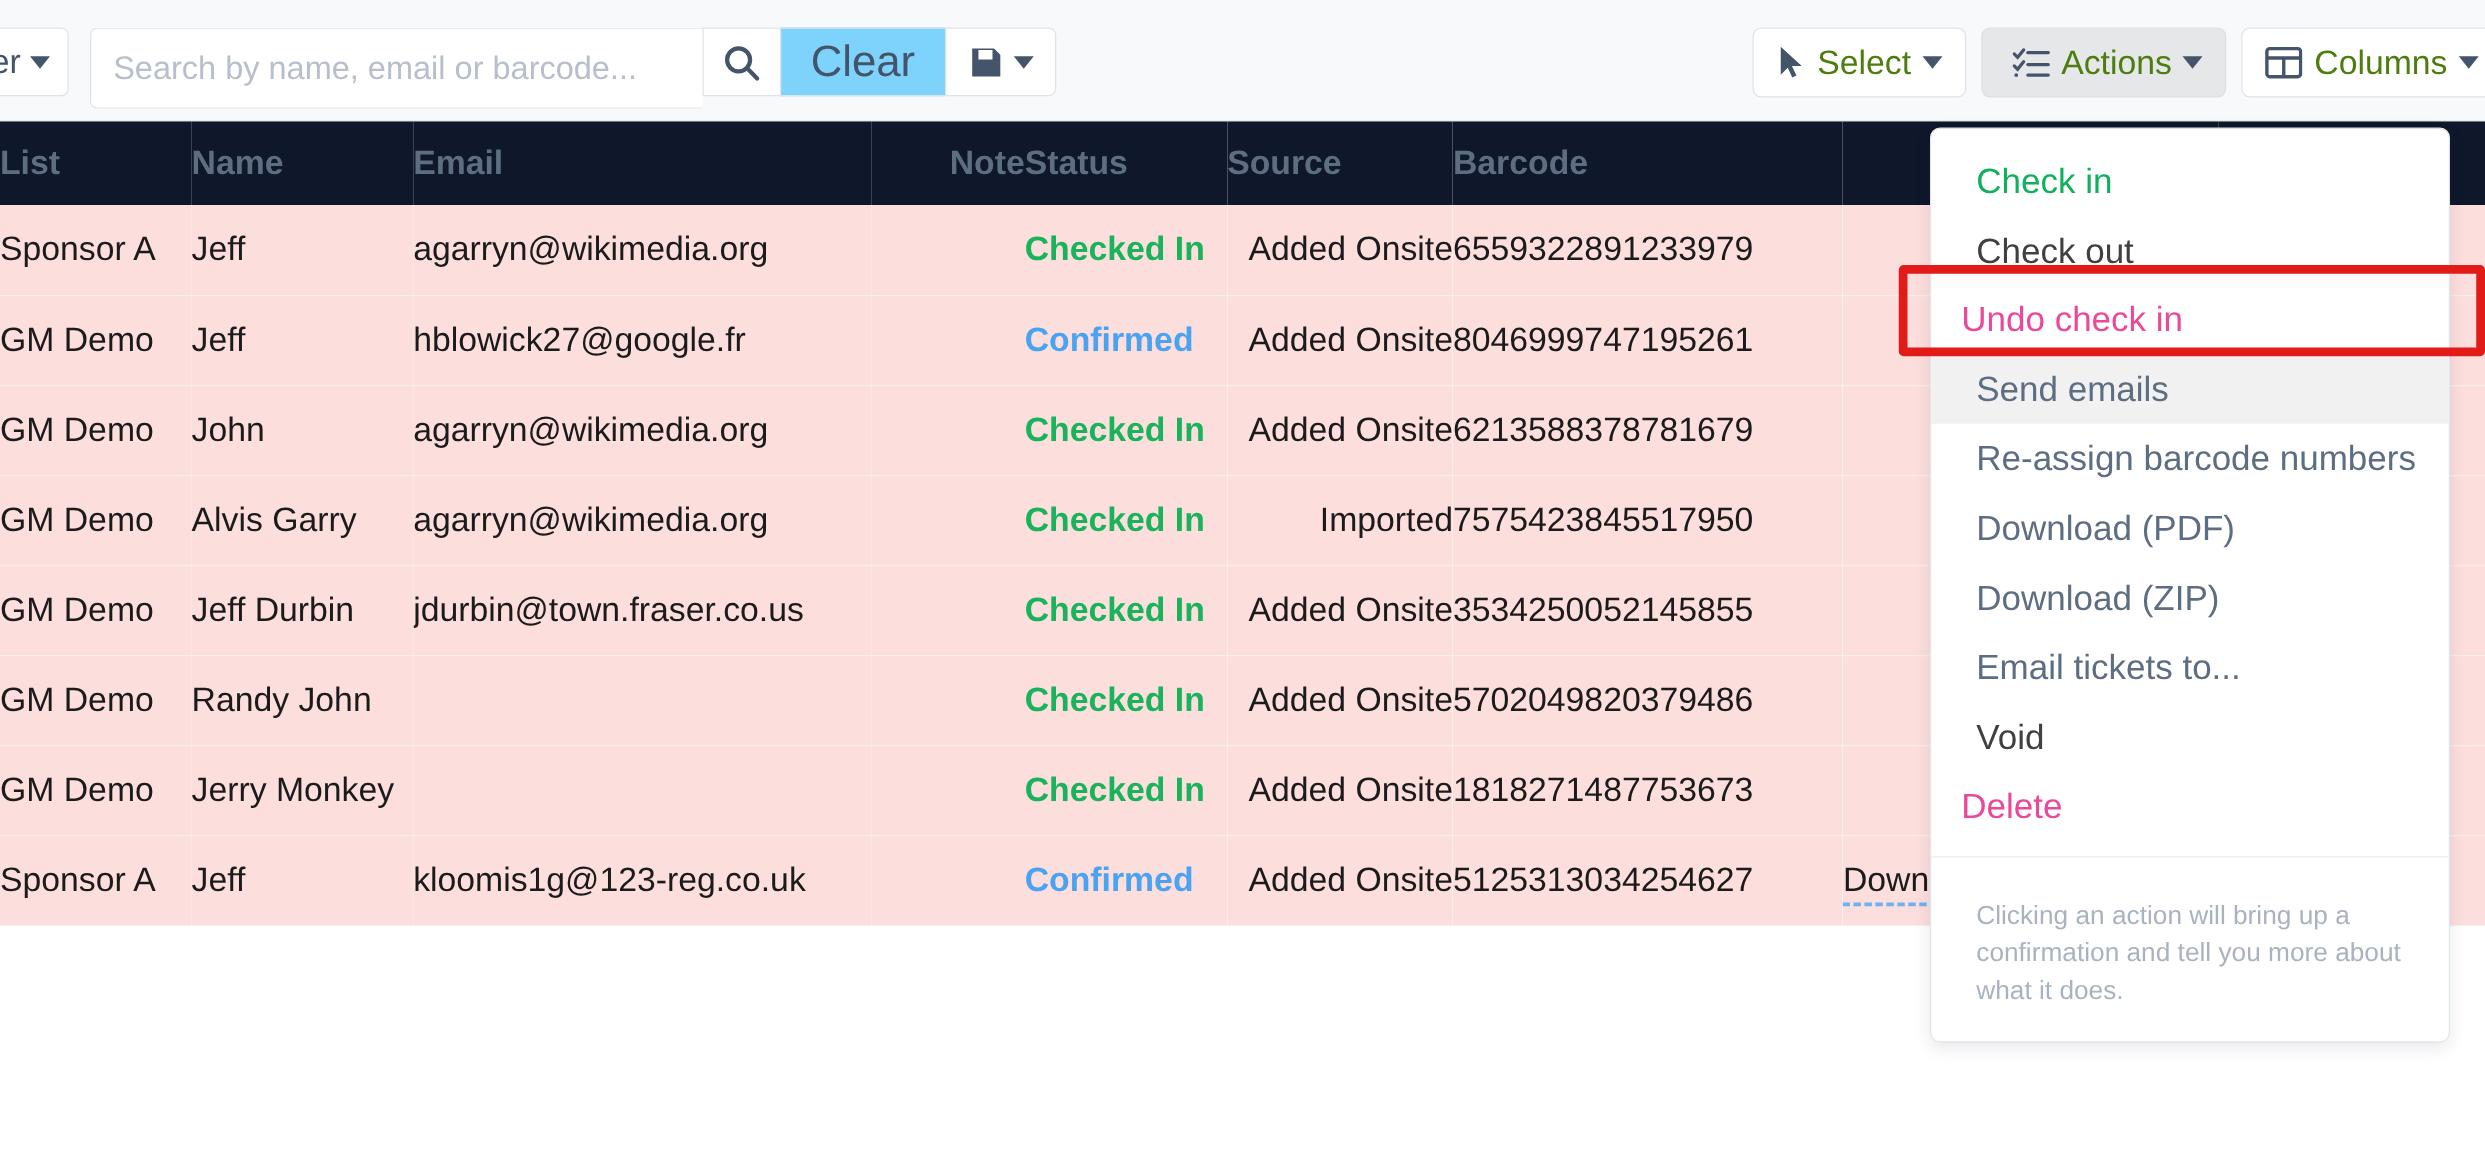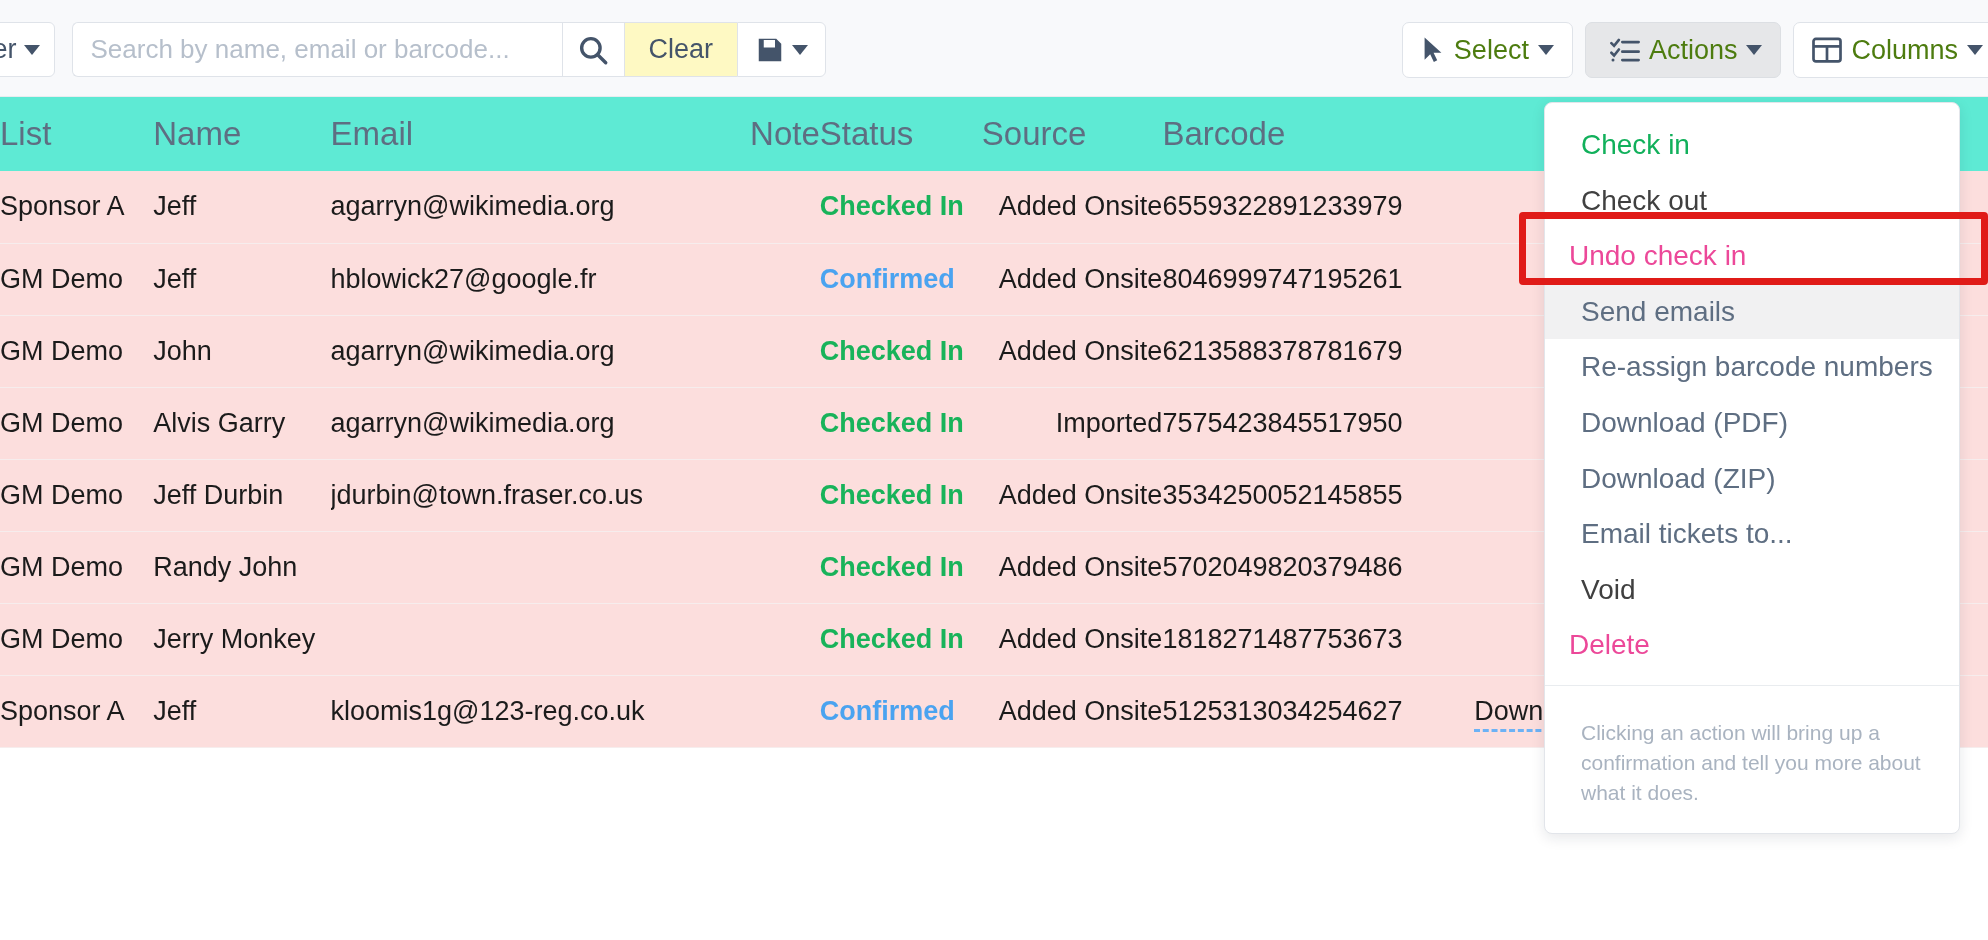--- a/index.html
+++ b/index.html
@@ -52,21 +52,21 @@
 
   .search-group {
     display: flex;
     align-items: stretch;
     margin-left: 17px;
     height: 55px;
   }
 
   .search-input {
     width: 490px;
-    height: 55px;
+    height: 65px;
     border: 1px solid #dfe3e9;
     border-right: none;
     border-radius: 6px 0 0 6px;
     background: #ffffff;
     padding: 0 18px;
     font-size: 26px;
     color: #3d4b5e;
     outline: none;
     font-family: "Liberation Sans", sans-serif;
   }
@@ -78,27 +78,27 @@
     background: #ffffff;
     border: 1px solid #dfe3e9;
     border-right: none;
     display: flex;
     align-items: center;
     justify-content: center;
   }
 
   .clear-btn {
     height: 55px;
-    background: #fef9c3;
+    background: #7dd3fc;
     border: 1px solid #dfe3e9;
     border-right: none;
     padding: 0 24px;
     display: flex;
     align-items: center;
-    font-size: 27px;
+    font-size: 35px;
     color: #44546a;
   }
 
   .save-btn {
     height: 55px;
     background: #ffffff;
     border: 1px solid #dfe3e9;
     border-radius: 0 6px 6px 0;
     padding: 0 17px;
     display: flex;
@@ -145,24 +145,24 @@
     width: 1988px;
     height: 843px;
     overflow: hidden;
   }
   table.grid {
     border-collapse: collapse;
     width: 2060px;
     table-layout: fixed;
   }
   table.grid thead th {
-    background: #5eead4;
+    background: #0f172a;
     color: #5e6e82;
-    font-size: 33px;
-    font-weight: normal;
+    font-size: 27px;
+    font-weight: bold;
     text-align: left;
     padding: 18px 0 18px 0;
     height: 67px;
     white-space: nowrap;
   }
   table.grid tbody td {
     background: #fcdedd;
     border-bottom: 1px solid #f6eded;
     color: #1b1b1b;
     font-size: 27px;

